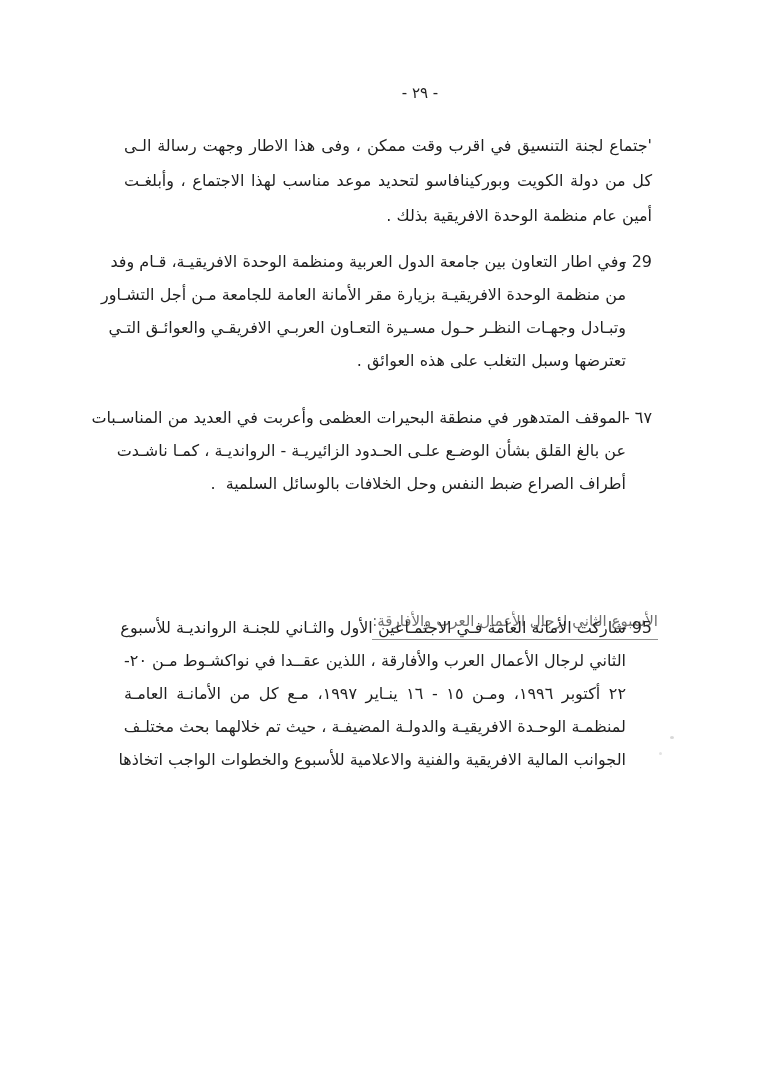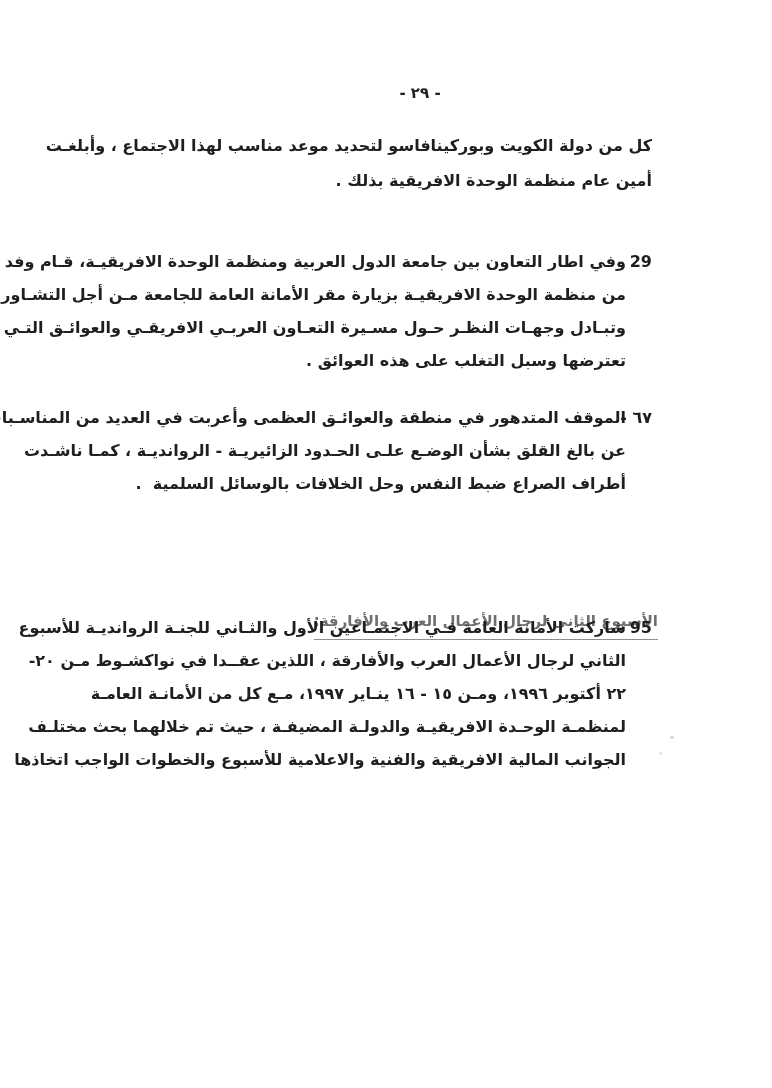--- a/index.html
+++ b/index.html
@@ -9,21 +9,20 @@
   }
   .page {
     position: relative;
     width: 772px;
     height: 1088px;
     background: #ffffff;
     overflow: hidden;
     direction: rtl;
     font-family: "DejaVu Sans", sans-serif;
     color: #1f1f1f;
-    font-weight: bold;
   }
   .pageno {
     position: absolute;
     top: 84px;
     left: 420px;
     transform: translateX(-50%);
     font-size: 15px;
     letter-spacing: 2px;
     color: #222222;
     white-space: nowrap;
@@ -82,35 +81,36 @@
   .speck-2 { left: 659px; top: 752px; width: 3px; height: 3px; background: #e3e3e3; }
 </style>
 </head>
 <body>
 
 <div class="page">
 
   <div class="pageno">- ٢٩ -</div>
 
   <section class="block cont">
+    <div class="line">'جتماع لجنة التنسيق في اقرب وقت ممكن ، وفى هذا الاطار وجهت رسالة الـى</div>
     <div class="line">كل من دولة الكويت وبوركينافاسو لتحديد موعد مناسب لهذا الاجتماع ، وأبلغـت</div>
     <div class="line end">أمين عام منظمة الوحدة الافريقية بذلك .</div>
   </section>
 
   <section class="block para p66">
     <span class="num">29 -</span>
     <div class="line">وفي اطار التعاون بين جامعة الدول العربية ومنظمة الوحدة الافريقيـة، قـام وفد</div>
     <div class="line">من منظمة الوحدة الافريقيـة بزيارة مقر الأمانة العامة للجامعة مـن أجل التشـاور</div>
     <div class="line">وتبـادل وجهـات النظـر حـول مسـيرة التعـاون العربـي الافريقـي والعوائـق التـي</div>
     <div class="line end">تعترضها وسبل التغلب على هذه العوائق .</div>
   </section>
 
   <section class="block para p67">
     <span class="num">٦٧ -</span>
-    <div class="line">الموقف المتدهور في منطقة والعوائـق العظمى وأعربت في العديد من المناسـبات</div>
+    <div class="line">الموقف المتدهور في منطقة البحيرات العظمى وأعربت في العديد من المناسـبات</div>
     <div class="line">عن بالغ القلق بشأن الوضـع علـى الحـدود الزائيريـة - الروانديـة ، كمـا ناشـدت</div>
     <div class="line end">أطراف الصراع ضبط النفس وحل الخلافات بالوسائل السلمية&nbsp;&nbsp;.</div>
   </section>
 
   <div class="heading">الأسبوع الثانى لرجال الأعمال العرب والأفارقة:</div>
 
   <section class="block para p68">
     <span class="num">95 -</span>
     <div class="line">شاركت الأمانة العامة فـي الاجتمـاعين الأول والثـاني للجنـة الروانديـة للأسبوع</div>
     <div class="line">الثاني لرجال الأعمال العرب والأفارقة ، اللذين عقــدا في نواكشـوط مـن ٢٠-</div>

